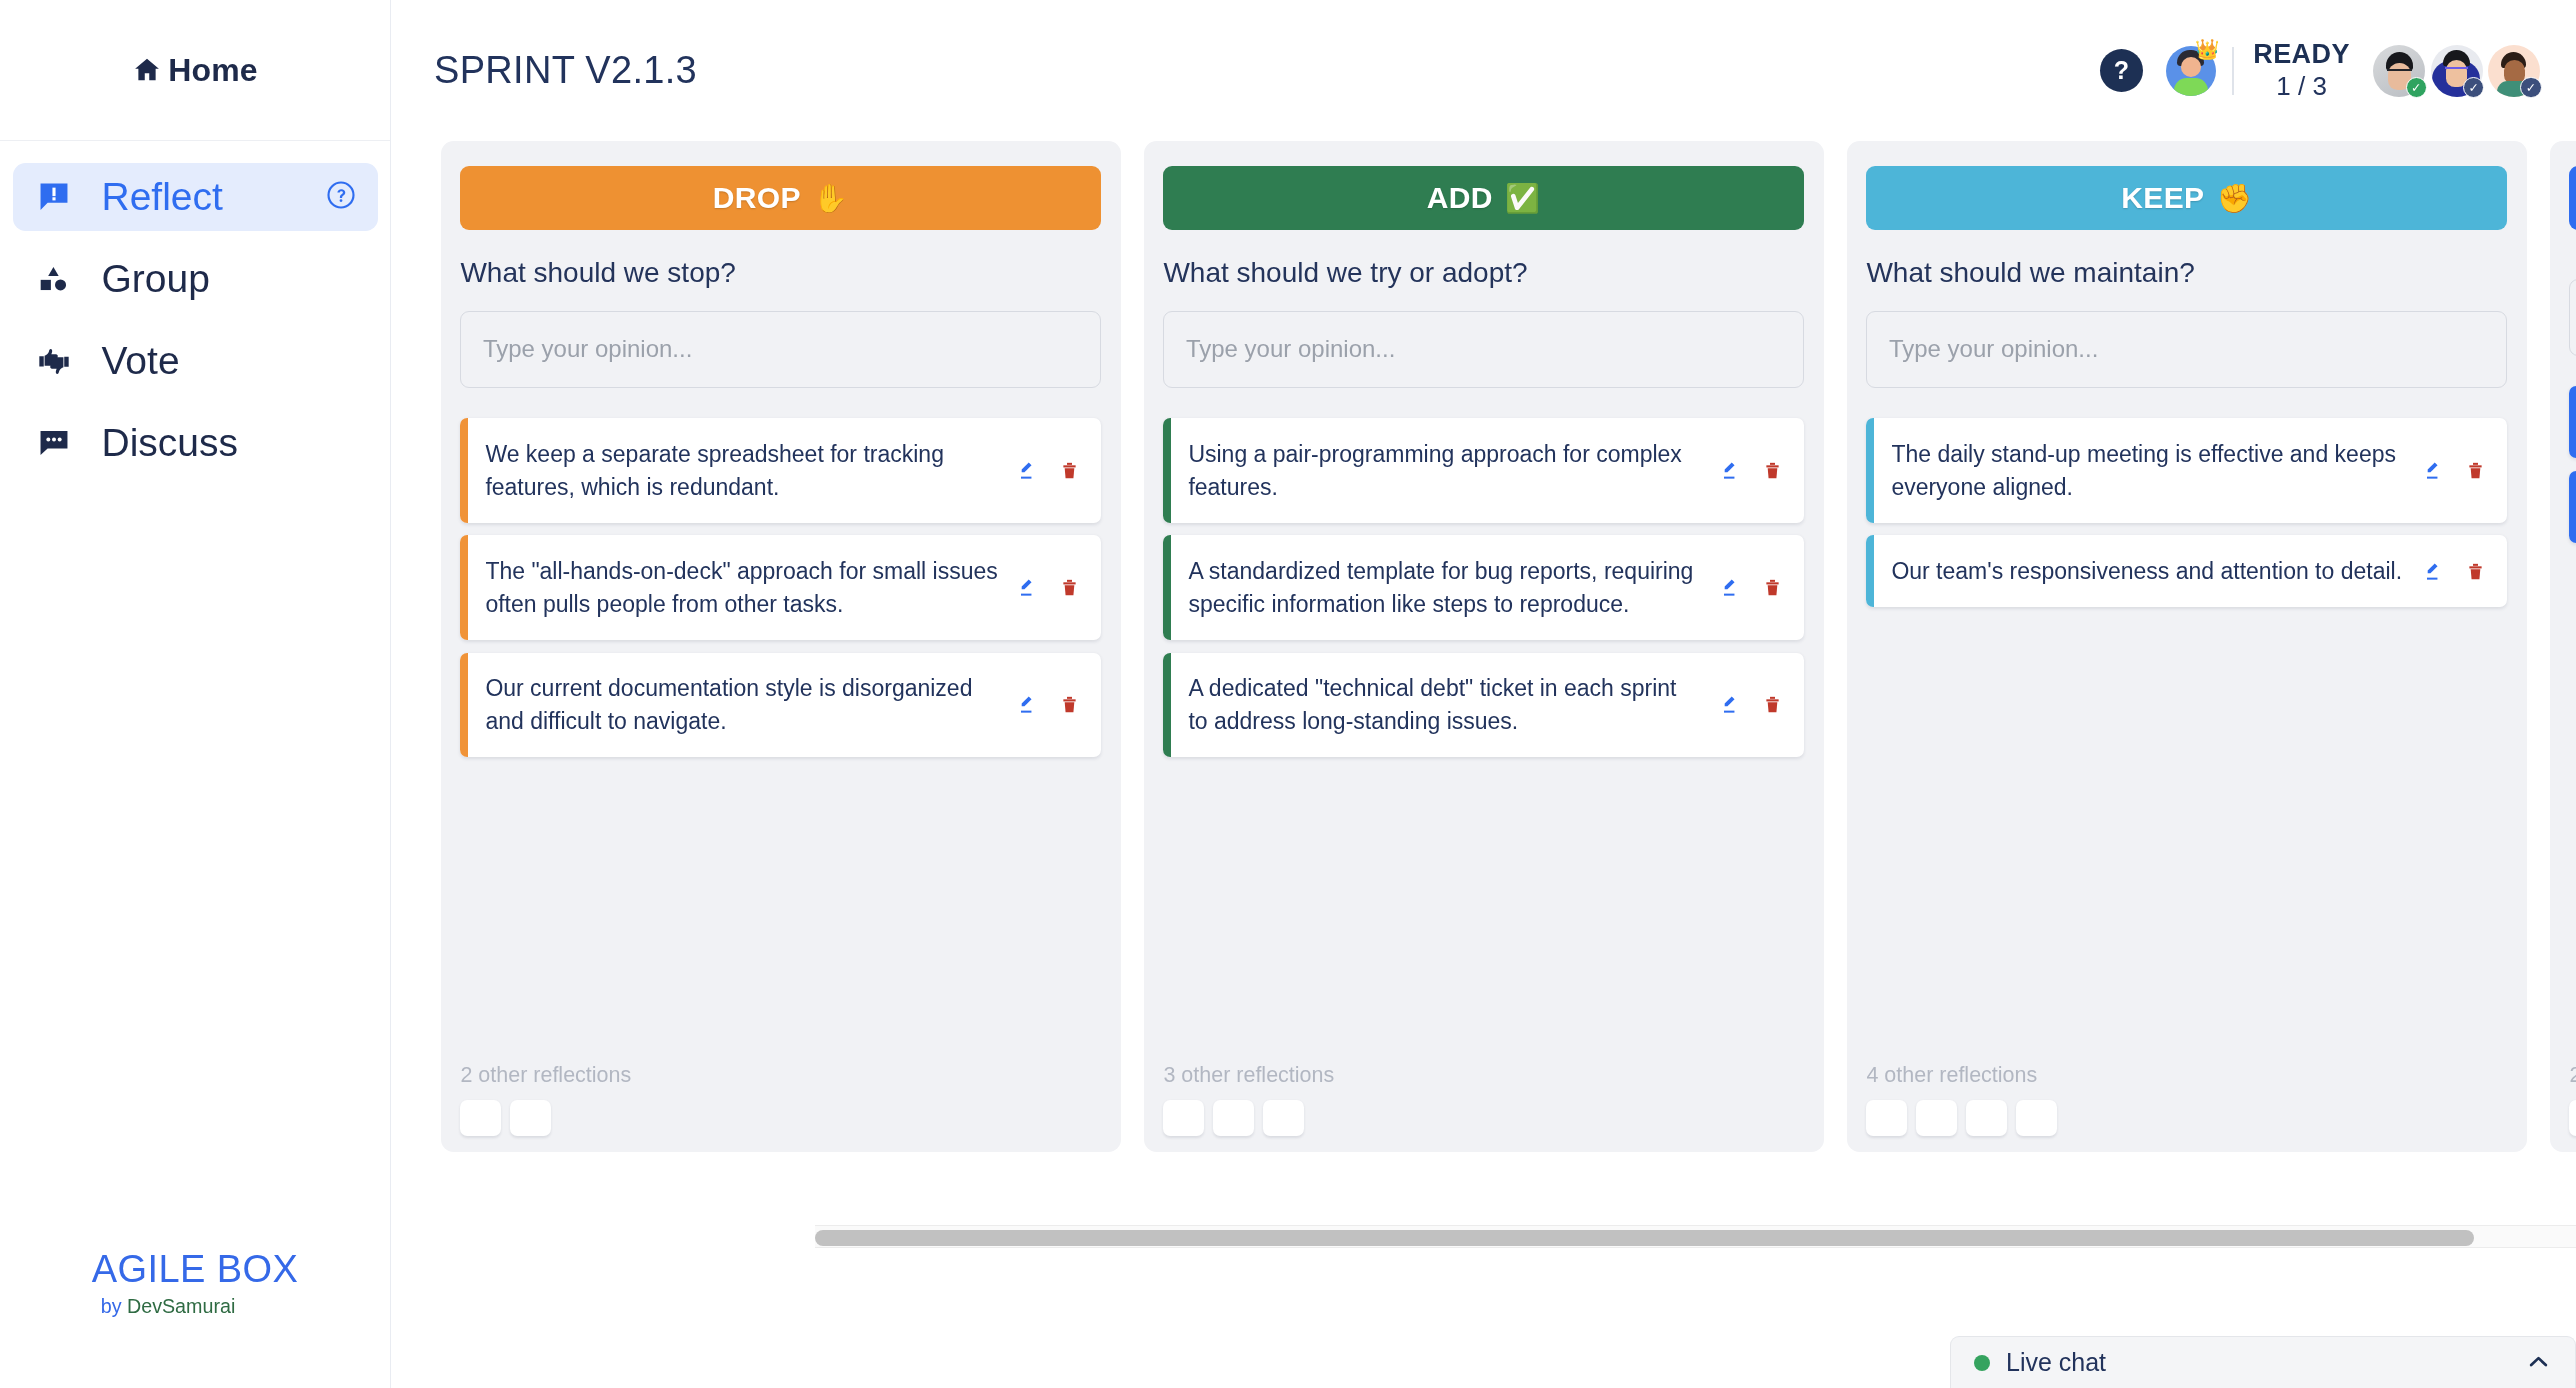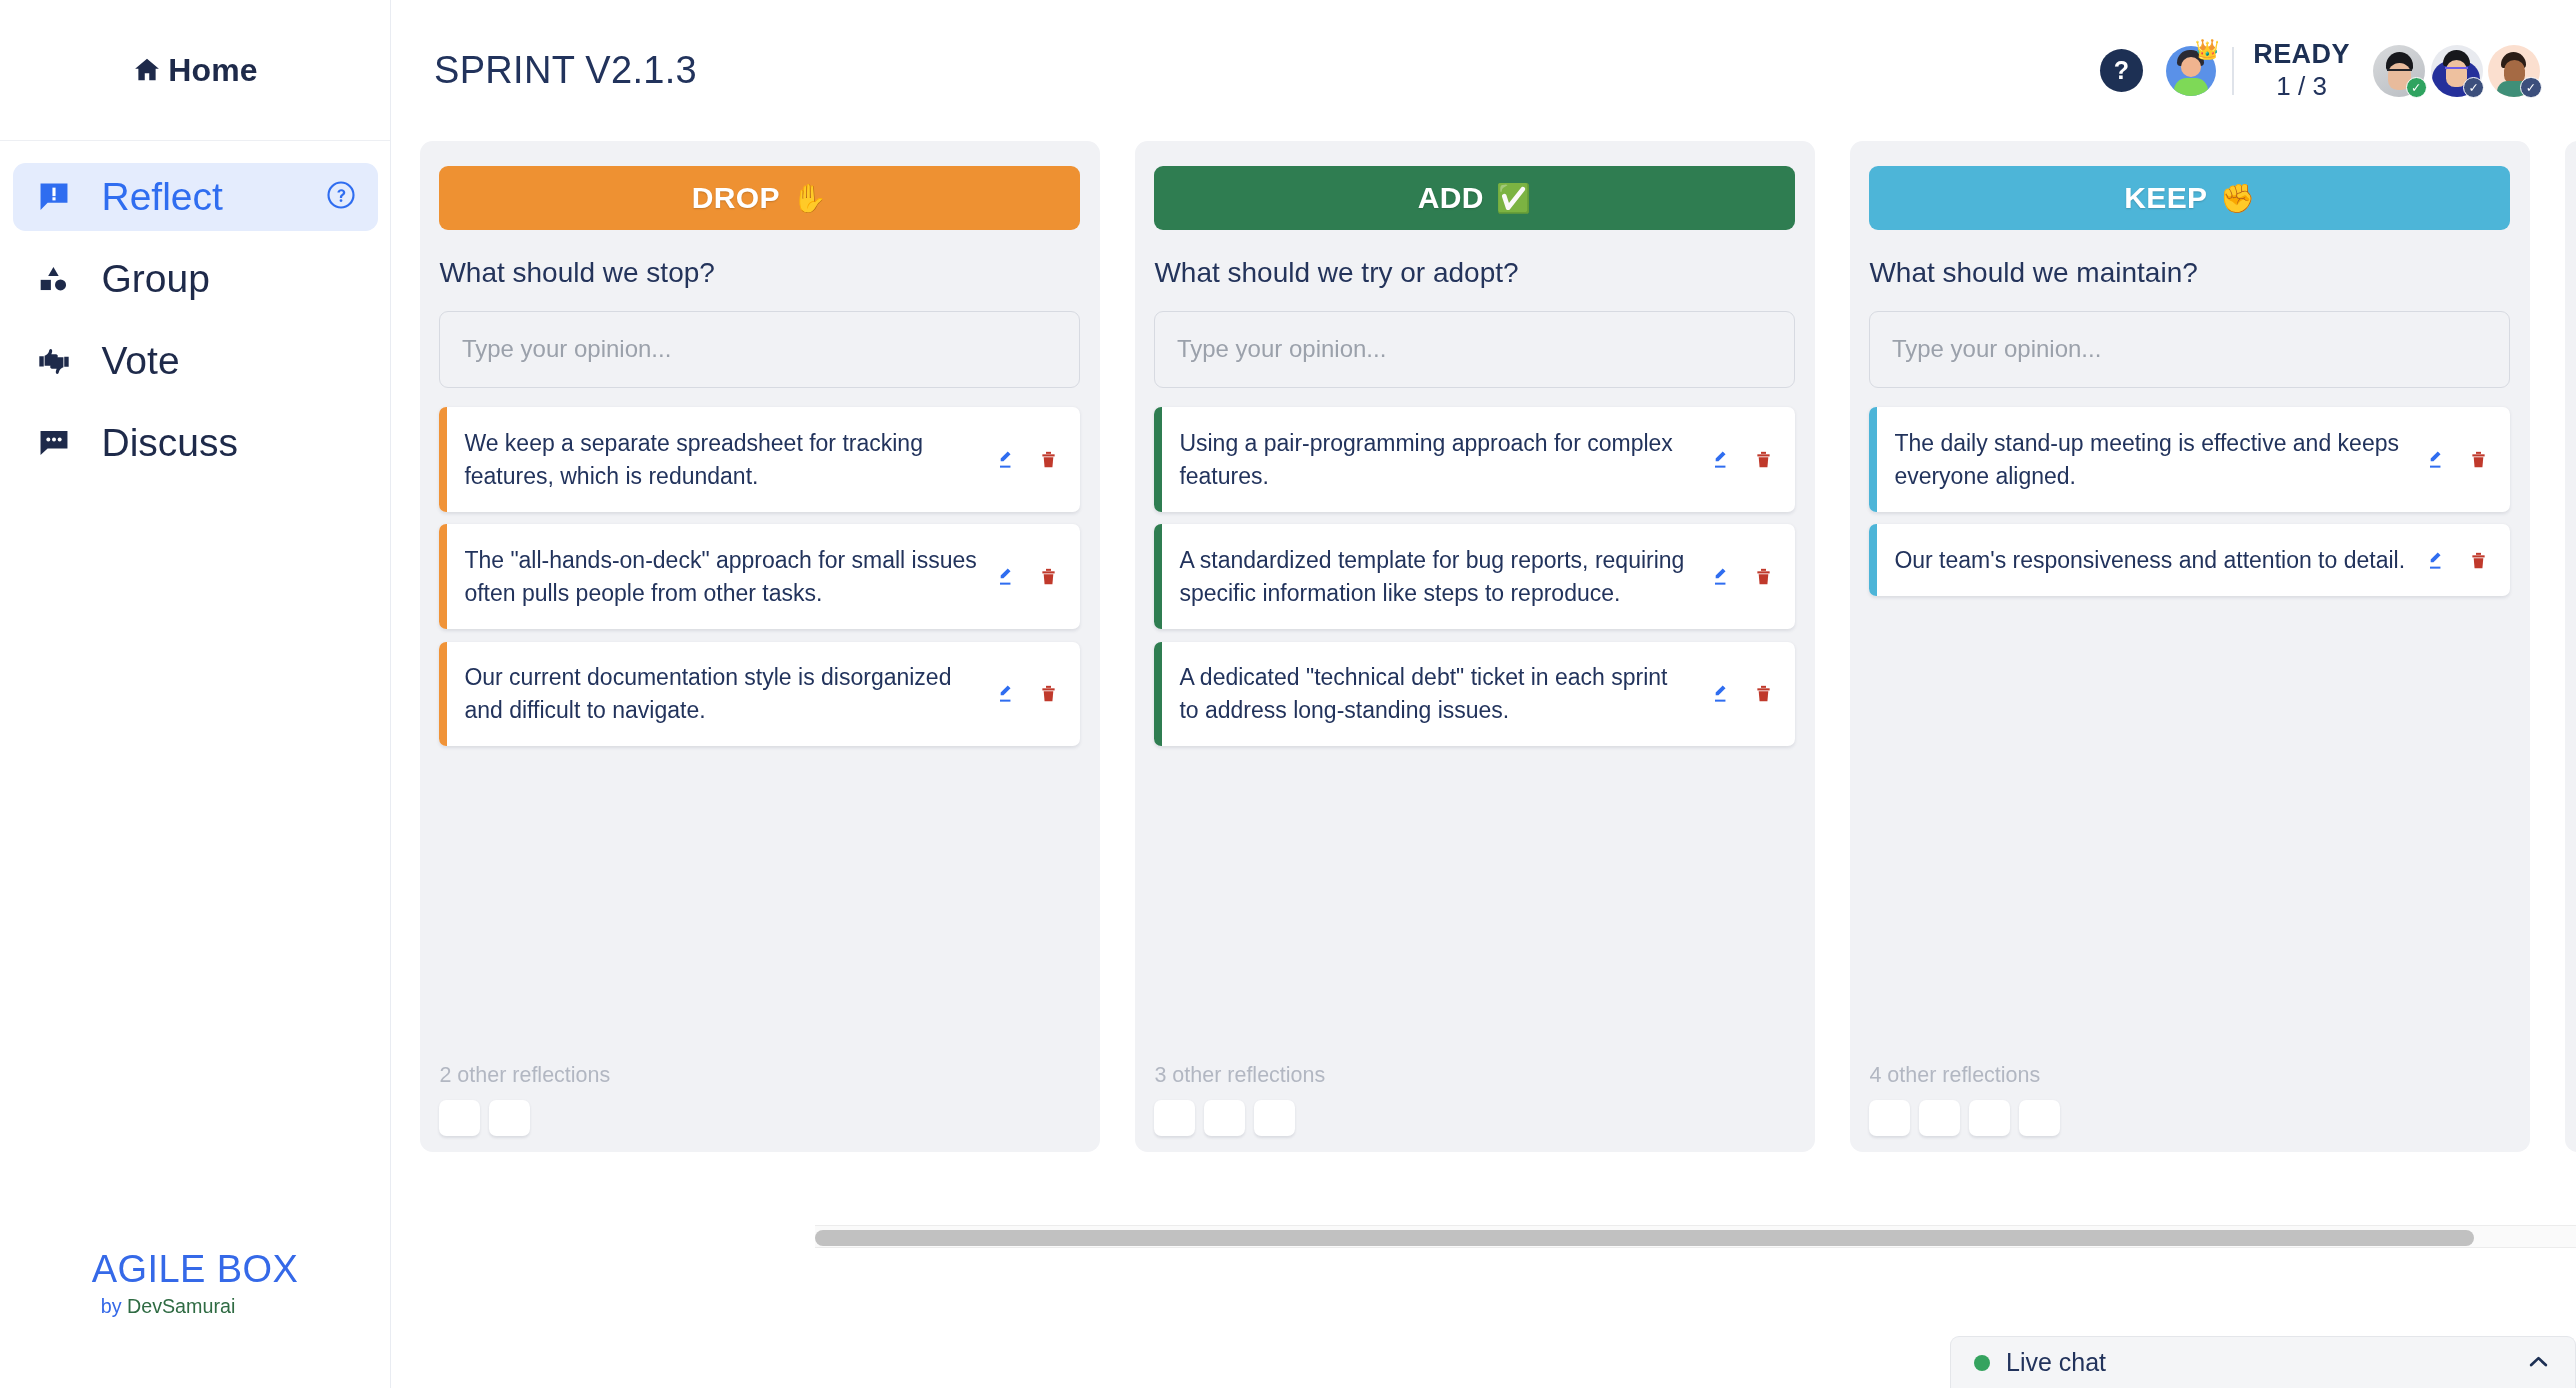--- a/index.html
+++ b/index.html
@@ -111,23 +111,23 @@
     width: 21.5px; height: 21.5px; border-radius: 50%;
     display: flex; align-items: center; justify-content: center;
     color: #fff; font-size: 12.5px; border: 1.8px solid #fff;
   }
   .chk.green { background: #2fa360; }
   .chk.navy { background: #3c4f7c; }
 
   
   .board-area { position: absolute; left: 0; right: 0; top: 141px; bottom: 0; }
   .board {
-    position: absolute; left: 9px; top: 0; right: 0;
+    position: absolute; left: 30px; top: 0; right: 0;
     height: 1066px;
-    display: flex; gap: 35px;
+    display: flex; gap: 23px;
     padding-left: 19.7px;
     overflow: hidden;
   }
   .column {
     flex: 0 0 680px;
     background: #f1f2f5;
     border-radius: 12.5px;
     padding: 25px 19.7px 16px 19.7px;
     display: flex; flex-direction: column;
     height: 1011px;
@@ -146,21 +146,21 @@
     margin-top: 27px; margin-bottom: 21.5px;
   }
   .col-input {
     height: 77px; border: 1.8px solid #d7dae1; border-radius: 9px;
     background: #f1f2f5;
     display: flex; align-items: center; padding: 0 21.5px;
     font-size: 24px; color: #9ba1ab;
     cursor: text;
     margin-bottom: 19.7px;
   }
-  .cards { flex: 1 1 auto; }
+  .cards { flex: 1 1 auto; margin-top: 11px; }
   .card {
     background: #ffffff;
     border-radius: 7.2px;
     box-shadow: 0 1.8px 3.6px rgba(20,30,60,.10);
     display: flex; align-items: center;
     padding: 19.7px 19.7px 19.7px 0;
     margin-bottom: 12.5px;
     position: relative;
     overflow: hidden;
     cursor: pointer;

